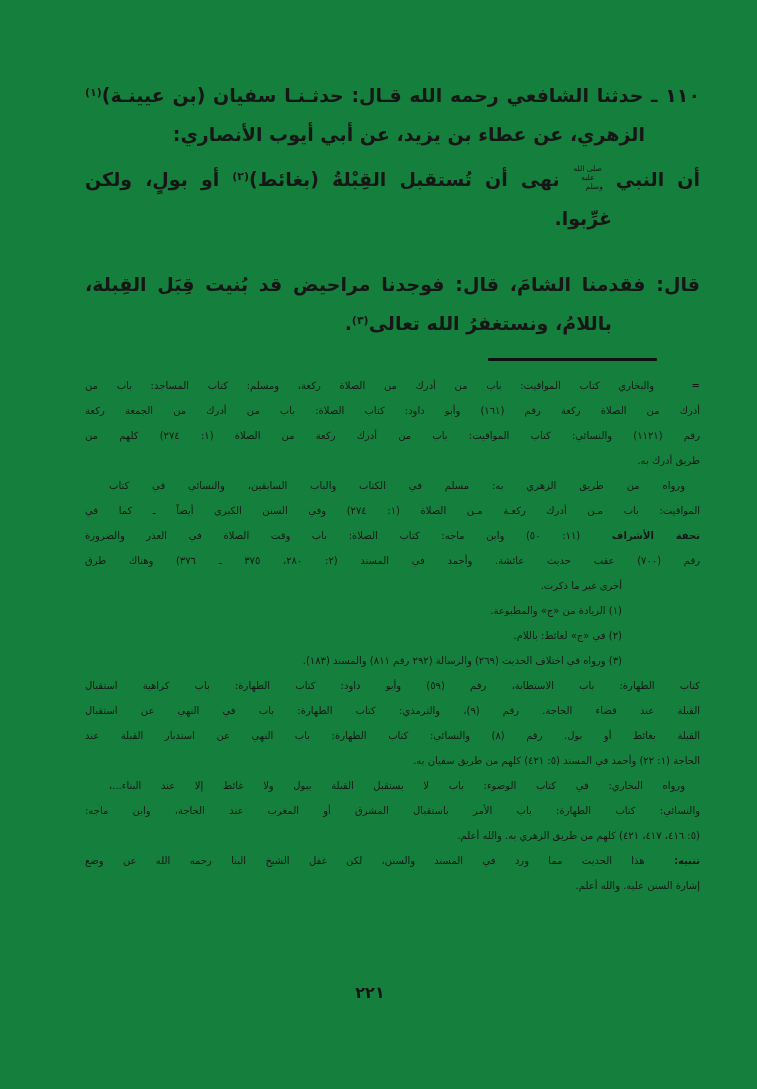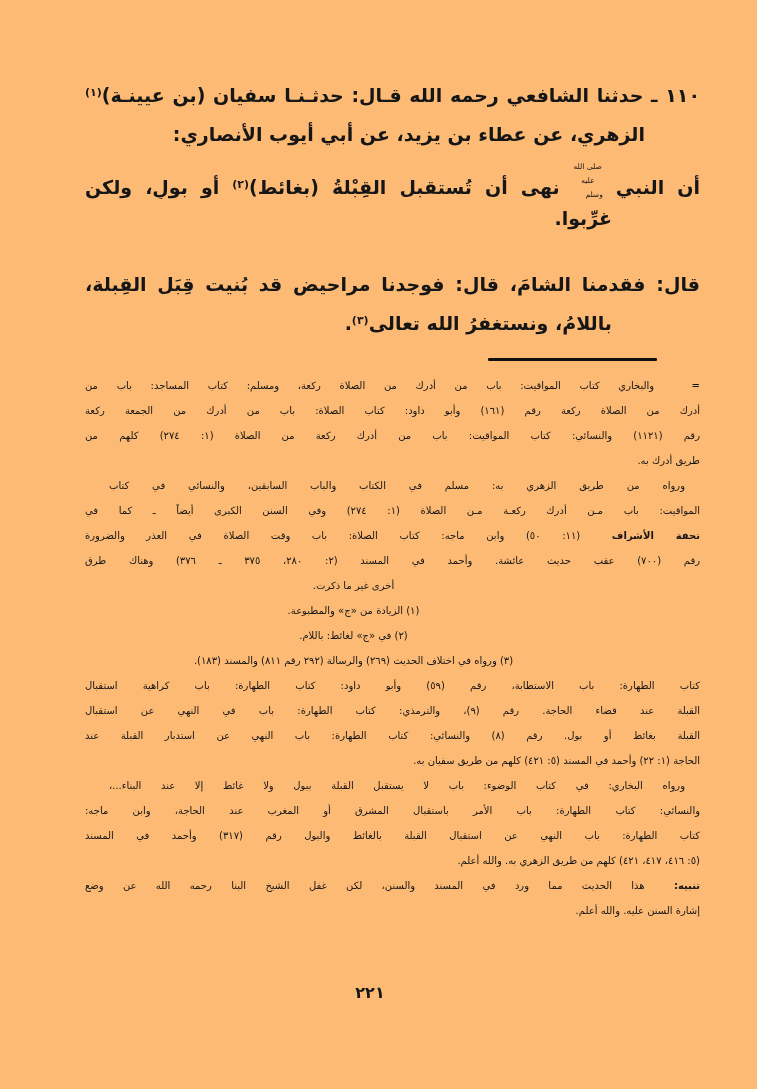--- a/index.html
+++ b/index.html
@@ -1,41 +1,41 @@
 <!DOCTYPE html>
 <html lang="ar" dir="rtl"><head>
 <meta charset="utf-8">
 <style>
   html,body{margin:0;padding:0;background:#e8e8e8;}
   .page{
     position:relative;
     width:757px;height:1089px;
     margin:0 auto;
-    background:#fdba74;
+    background:#15803d;
     color:#161616;
     font-family:"DejaVu Sans", sans-serif;
     direction:rtl;
     overflow:hidden;
   }
   .matn{position:absolute;top:76px;right:57px;left:85px;}
   .notes{position:absolute;top:373px;right:57px;left:85px;}
   .ln{overflow:hidden;}
   .m{height:39px;line-height:39px;font-size:19px;font-weight:bold;}
   .f{height:25px;line-height:25px;font-size:10px;}
   .j{text-align:justify;text-align-last:justify;}
   .r{text-align:right;}
   .gap1{margin-top:6px;}
   .gap2{margin-top:27px;}
   .ind15{padding-right:15px;margin-left:24px;}
   .ind55{padding-right:55px;}
-  .ind78{padding-right:78px;text-align:center;}
+  .ind78{padding-right:78px;}
   .ind88{padding-right:88px;}
   .fn-ref{font-size:11px;position:relative;top:-6px;font-weight:bold;}
   .saws{
-    display:inline-block;width:30px;font-size:7.5px;line-height:14px;
+    display:inline-block;width:30px;font-size:7.5px;line-height:9px;
     font-weight:normal;text-align:center;vertical-align:-3px;white-space:normal;
   }
   .bold{font-weight:bold;margin-left:10px;}
   .sep{
     position:absolute;top:358px;right:100px;width:169px;height:3px;
     background:#101010;border-radius:1px;
   }
   .pageno{
     position:absolute;top:983px;left:0;right:17px;
     text-align:center;font-size:16px;font-weight:bold;letter-spacing:3px;
@@ -75,21 +75,20 @@
     <div class="ln f r ind78">(٢) في «ج» لغائط: باللام.</div>
     <div class="ln f r ind78">(٣) ورواه في اختلاف الحديث (٢٦٩) والرسالة (٢٩٢ رقم ٨١١) والمسند (١٨٣).</div>
 
     <div class="ln f j">كتاب الطهارة: باب الاستطابة، رقم (٥٩) وأبو داود: كتاب الطهارة: باب كراهية استقبال</div>
     <div class="ln f j">القبلة عند قضاء الحاجة. رقم (٩)، والترمذي: كتاب الطهارة: باب في النهي عن استقبال</div>
     <div class="ln f j">القبلة بغائط أو بول. رقم (٨) والنسائي: كتاب الطهارة: باب النهي عن استدبار القبلة عند</div>
     <div class="ln f r">الحاجة (١: ٢٢) وأحمد في المسند (٥: ٤٢١) كلهم من طريق سفيان به.</div>
 
     <div class="ln f j ind15">ورواه البخاري: في كتاب الوضوء: باب لا يستقبل القبلة ببول ولا غائط إلا عند البناء...،</div>
     <div class="ln f j">والنسائي: كتاب الطهارة: باب الأمر باستقبال المشرق أو المغرب عند الحاجة، وابن ماجه:</div>
-    <div class="ln f j">كتاب الطهارة: باب النهي عن استقبال القبلة بالغائط والبول رقم (٣١٧) وأحمد في المسند</div>
     <div class="ln f r">(٥: ٤١٦، ٤١٧، ٤٢١) كلهم من طريق الزهري به. والله أعلم.</div>
 
     <div class="ln f j"><span class="bold">تنبيه:</span><span> هذا الحديث مما ورد في المسند والسنن، لكن غفل الشيخ البنا رحمه الله عن وضع</span></div>
     <div class="ln f r">إشارة السنن عليه. والله أعلم.</div>
   </div>
 
   <div class="pageno">٢٢١</div>
 
 </div>
 

